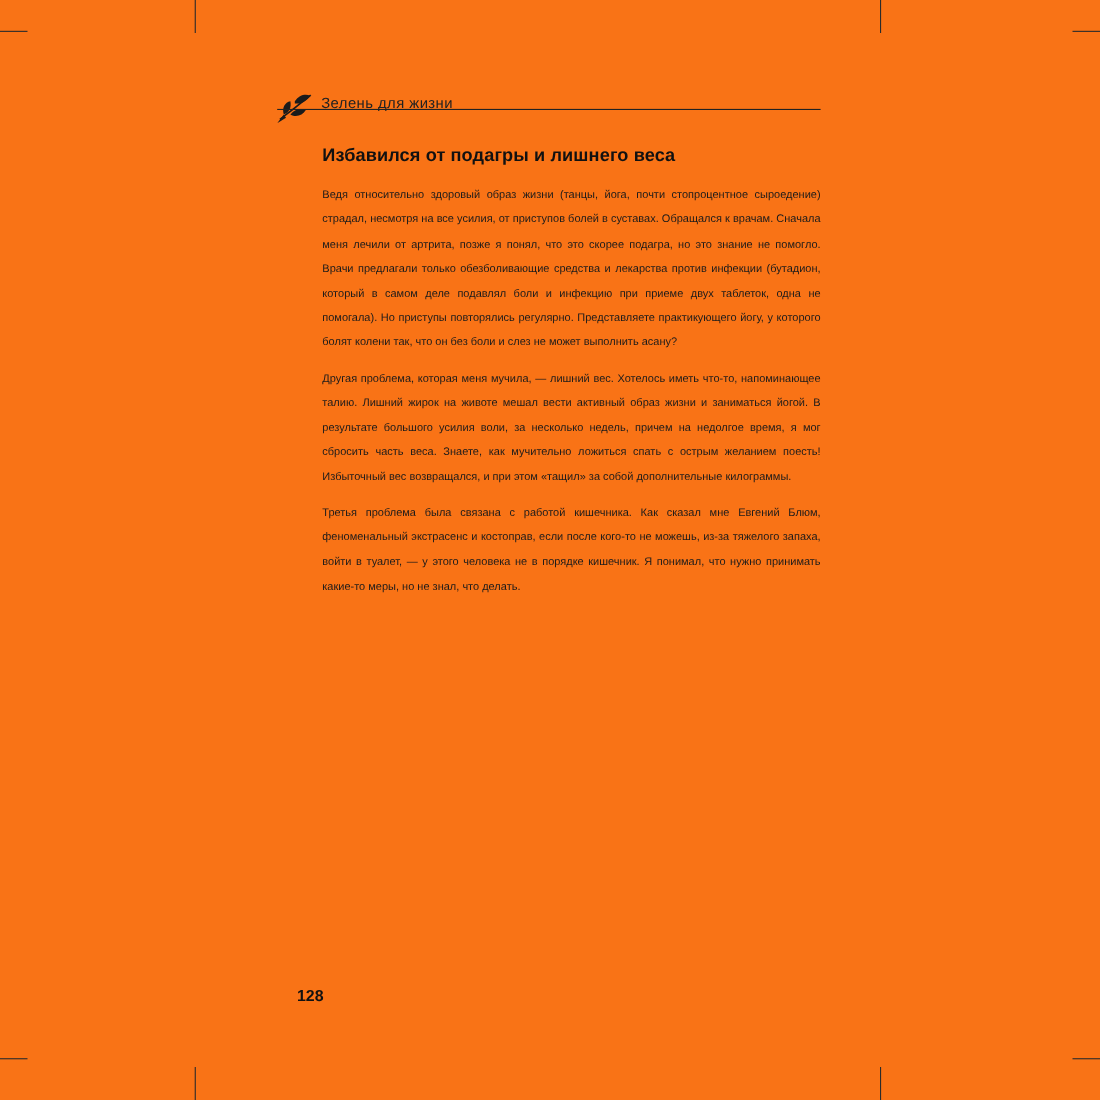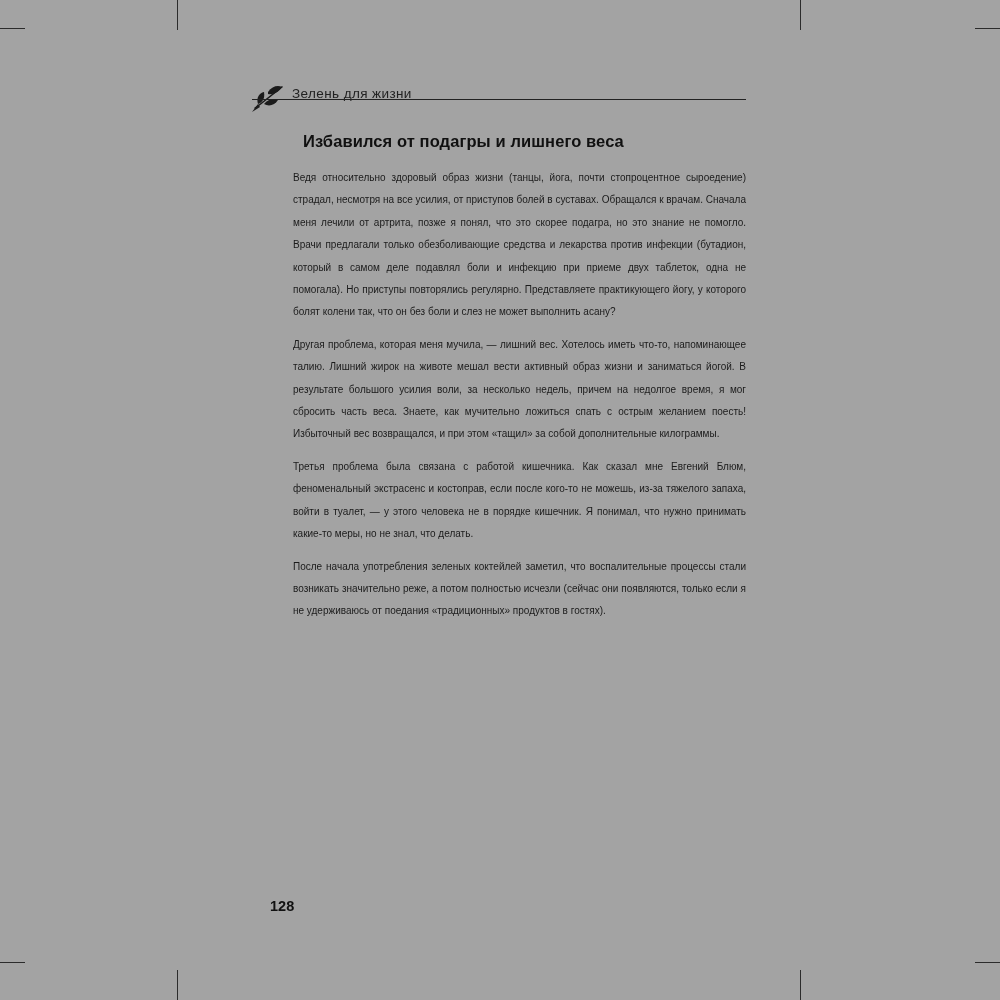--- a/index.html
+++ b/index.html
@@ -4,21 +4,21 @@
 <style>
   html, body {
     margin: 0;
     padding: 0;
     background: #ffffff;
   }
   .sheet {
     position: relative;
     width: 1000px;
     height: 1000px;
-    background: #a3a3a3;
+    background: #f97316;
     overflow: hidden;
     font-family: "Liberation Sans", "DejaVu Sans", sans-serif;
     color: #1b1b1b;
   }
 
   
   .crop {
     position: absolute;
     background: #2b2b2b;
   }
@@ -70,21 +70,21 @@
   
   .column {
     position: absolute;
     left: 293px;
     top: 132px;
     width: 453px;
   }
   .chapter-heading {
     font-size: 16.5px;
     font-weight: bold;
-    margin: 0 0 16px 10px;
+    margin: 0 0 16px 0;
     color: #111;
     letter-spacing: 0.1px;
   }
   .body-para {
     font-size: 10px;
     line-height: 22.4px;
     text-align: justify;
     margin: 0 0 10px 0;
     color: #1b1b1b;
     hyphens: auto;
@@ -137,18 +137,17 @@
       <span class="running-title">Зелень для жизни</span>
     </div>
     <hr class="header-rule">
   </header>
 
   <main class="column">
     <h1 class="chapter-heading">Избавился от подагры и лишнего веса</h1>
     <p class="body-para">Ведя относительно здоровый образ жизни (танцы, йога, почти стопроцентное сыроедение) страдал, несмотря на все усилия, от приступов болей в суставах. Обращался к врачам. Сначала меня лечили от артрита, позже я понял, что это скорее подагра, но это знание не помогло. Врачи предлагали только обезболивающие средства и лекарства против инфекции (бутадион, который в самом деле подавлял боли и инфекцию при приеме двух таблеток, одна не помогала). Но приступы повторялись регулярно. Представляете практикующего йогу, у которого болят колени так, что он без боли и слез не может выполнить асану?</p>
     <p class="body-para">Другая проблема, которая меня мучила, — лишний вес. Хотелось иметь что-то, напоминающее талию. Лишний жирок на животе мешал вести активный образ жизни и заниматься йогой. В результате большого усилия воли, за несколько недель, причем на недолгое время, я мог сбросить часть веса. Знаете, как мучительно ложиться спать с острым желанием поесть! Избыточный вес возвращался, и при этом «тащил» за собой дополнительные килограммы.</p>
     <p class="body-para">Третья проблема была связана с работой кишечника. Как сказал мне Евгений Блюм, феноменальный экстрасенс и костоправ, если после кого-то не можешь, из-за тяжелого запаха, войти в туалет, — у этого человека не в порядке кишечник. Я понимал, что нужно принимать какие-то меры, но не знал, что делать.</p>
-    <p class="body-para">После начала употребления зеленых коктейлей заметил, что воспалительные процессы стали возникать значительно реже, а потом полностью исчезли (сейчас они появляются, только если я не удерживаюсь от поедания «традиционных» продуктов в гостях).</p>
   </main>
 
   <div class="page-number">128</div>
 
 </div>
 
 </body></html>

